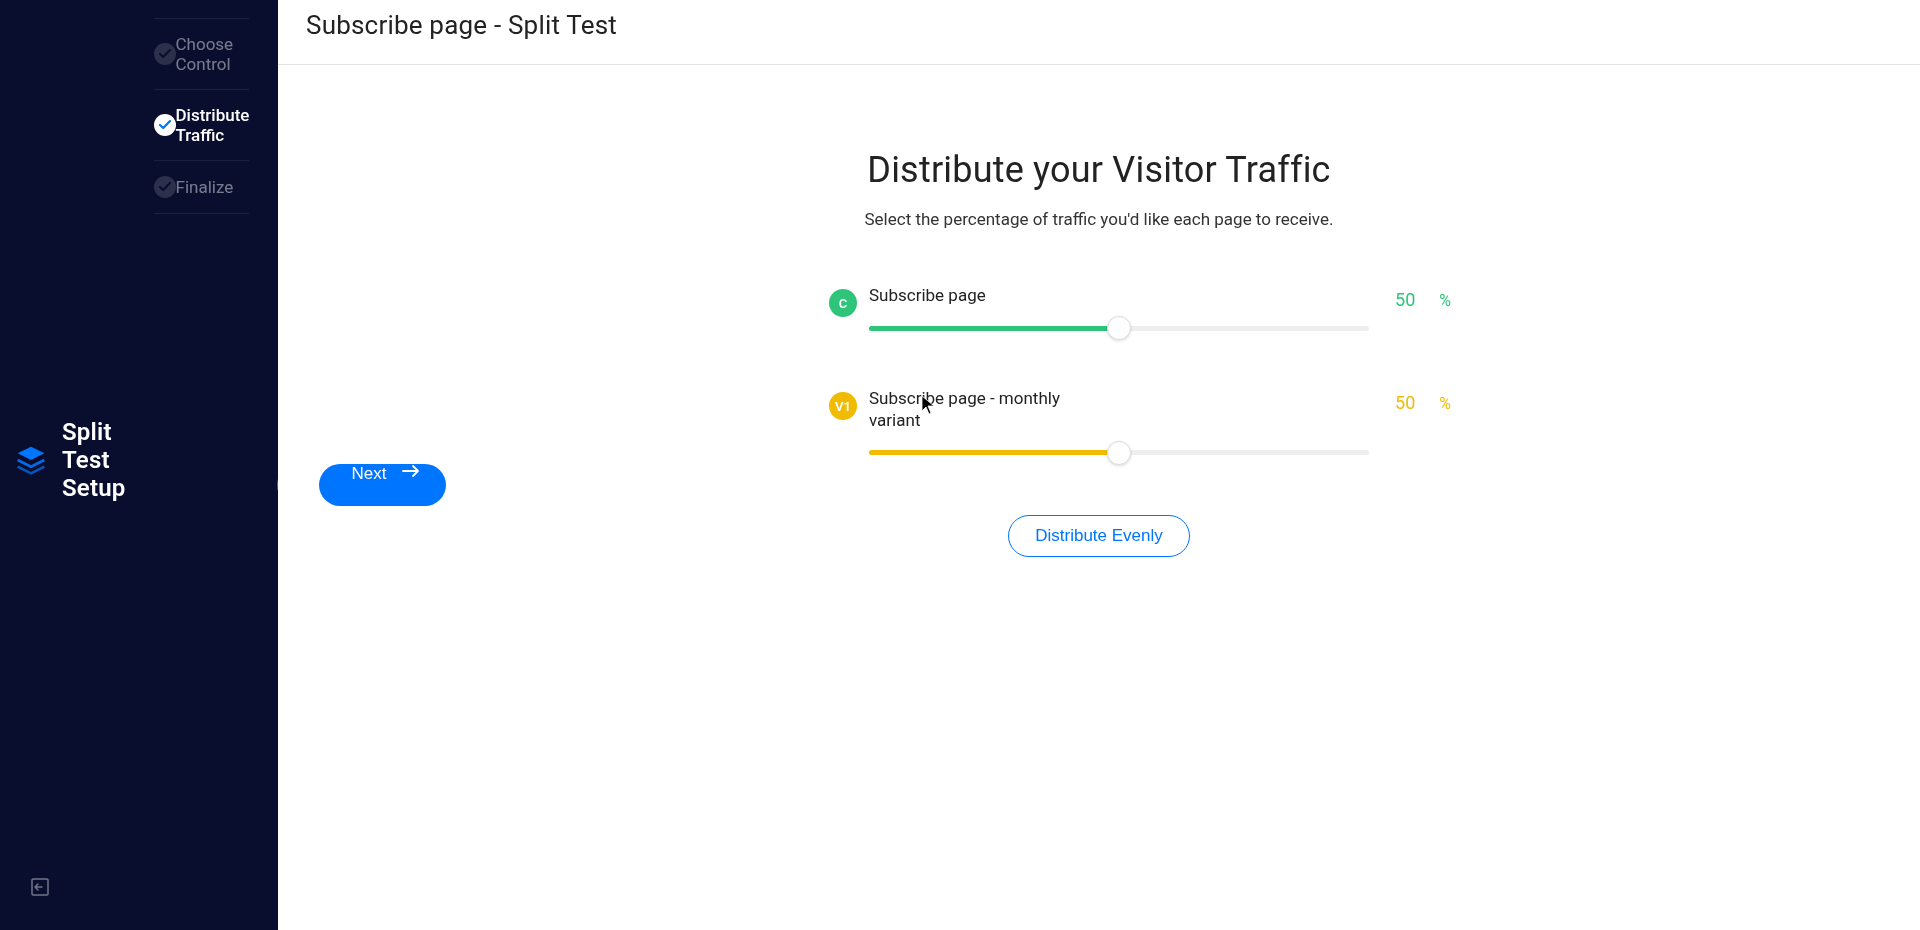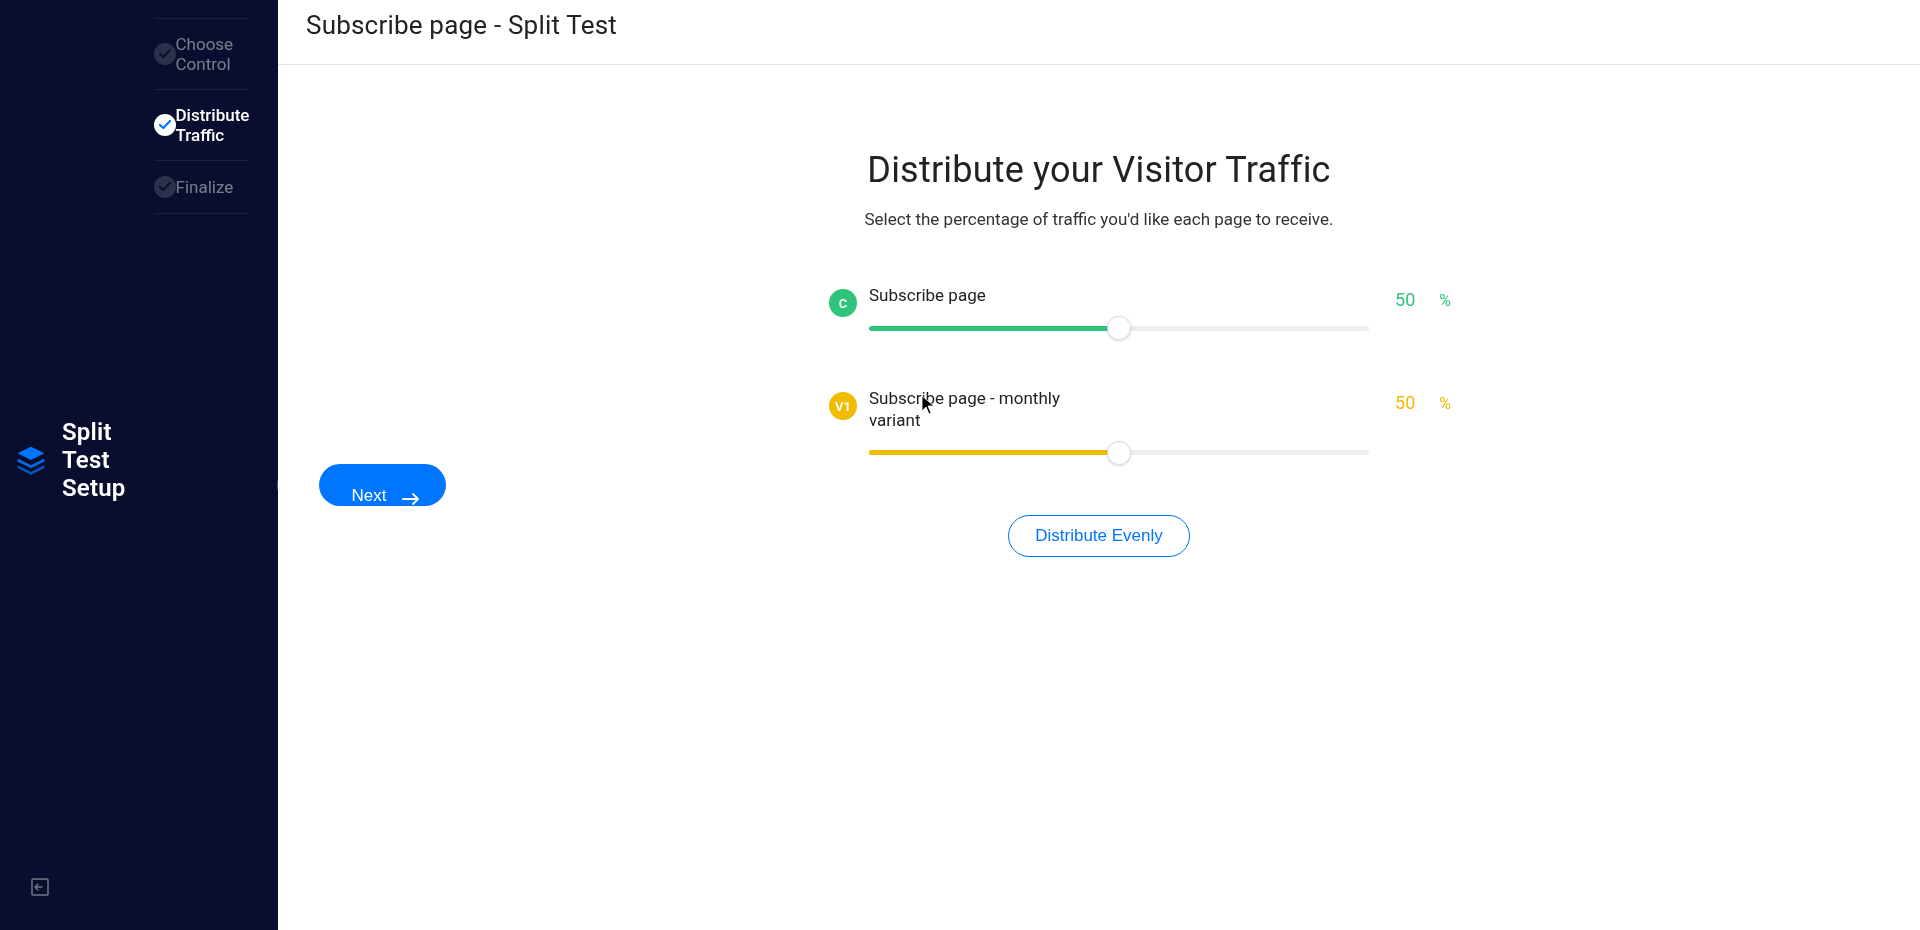--- a/index.html
+++ b/index.html
@@ -91,21 +91,21 @@
     .next-button {
       background: #0075ff;
       color: #fff;
       border: none;
       border-radius: 999px;
       height: 42px;
       padding: 0 26px 0 32px;
       font-size: 17px;
       font-weight: 500;
       display: flex;
-      align-items: flex-end;
+      align-items: flex-start;
       gap: 16px;
       cursor: pointer;
     }
     .next-button svg { display: block; }
     .exit-button {
       position: absolute;
       left: 30px;
       bottom: 30px;
       background: transparent;
       border: none;

